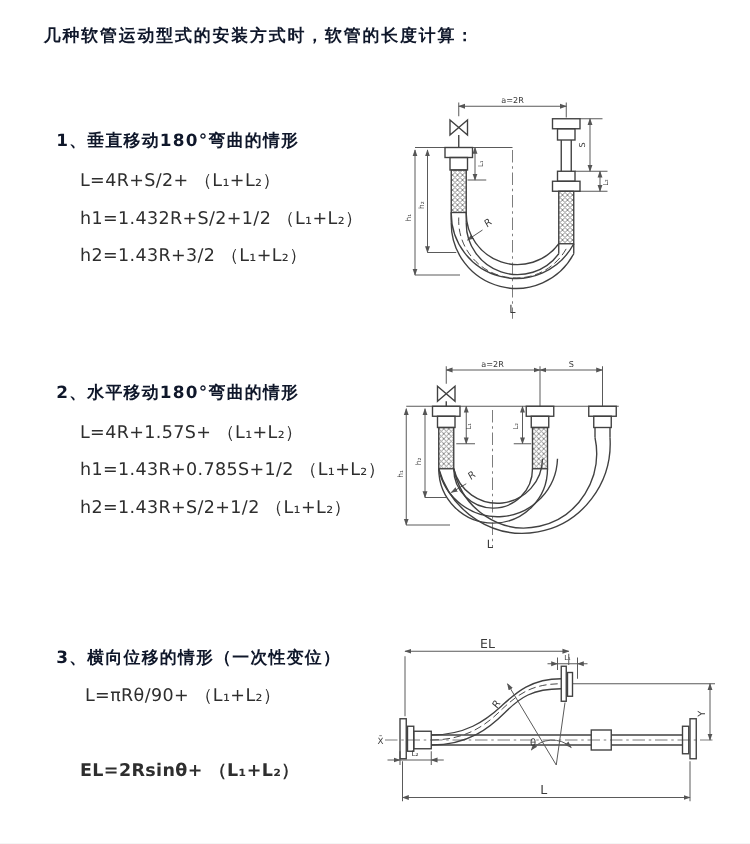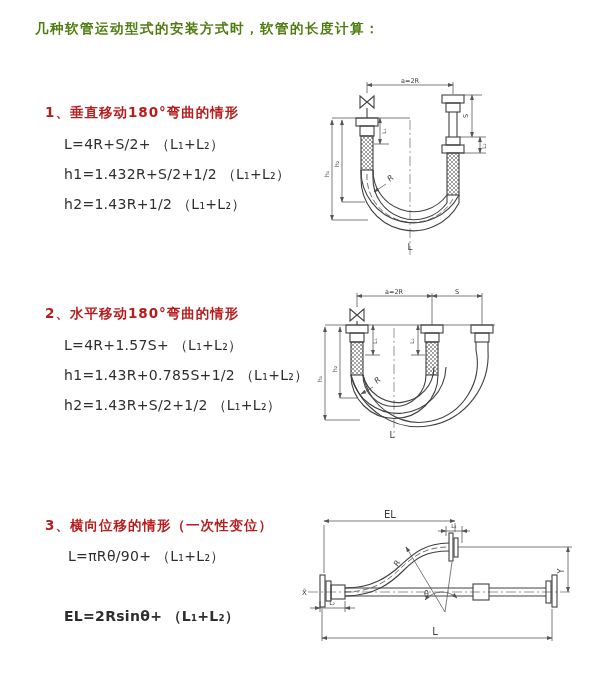--- a/index.html
+++ b/index.html
@@ -1,39 +1,39 @@
 <!DOCTYPE html>
 <html><head>
 <meta charset="utf-8">
 <style>
   html,body{margin:0;padding:0;background:#e8e8e8;}
   #page{position:relative;width:600px;height:675px;background:#ffffff;overflow:hidden;
         font-family:"DejaVu Sans","Liberation Sans",sans-serif;color:#333;}
   .abs{position:absolute;white-space:nowrap;}
-  .title{font-size:13.5px;font-weight:600;letter-spacing:1.5px;color:#4d7c0f;}
-  .heading{font-size:13.5px;font-weight:600;letter-spacing:1px;color:#b91c1c;}
+  .title{font-size:13.5px;font-weight:600;letter-spacing:1.5px;color:#0f172a;}
+  .heading{font-size:13.5px;font-weight:600;letter-spacing:1px;color:#0f172a;}
   .formula{font-size:14px;font-weight:400;letter-spacing:.3px;color:#2e2e2e;}
   svg{position:absolute;}
   svg text{font-family:"DejaVu Sans","Liberation Sans",sans-serif;fill:#3a3a3a;}
   .obj{stroke:#414141;stroke-width:1.1;fill:none;}
   .dim{stroke:#5a5a5a;stroke-width:.8;fill:none;}
   .axis{stroke:#6a6a6a;stroke-width:.7;fill:none;stroke-dasharray:10 3 2 3;}
   .hdash{stroke:#4a4a4a;stroke-width:.8;fill:none;stroke-dasharray:6 3;}
 </style>
 </head>
 <body>
 
 <div id="page">
 
   <div class="abs title" style="left:35px;top:20px;">几种软管运动型式的安装方式时，软管的长度计算：</div>
 
   <div class="abs heading" style="left:45px;top:104px;">1、垂直移动180°弯曲的情形</div>
   <div class="abs formula" style="left:64px;top:136px;">L=4R+S/2+ （L₁+L₂）</div>
   <div class="abs formula" style="left:64px;top:166px;">h1=1.432R+S/2+1/2 （L₁+L₂）</div>
-  <div class="abs formula" style="left:64px;top:196px;">h2=1.43R+1/2 （L₁+L₂）</div>
+  <div class="abs formula" style="left:64px;top:196px;">h2=1.43R+3/2 （L₁+L₂）</div>
 
   <div class="abs heading" style="left:45px;top:305px;">2、水平移动180°弯曲的情形</div>
   <div class="abs formula" style="left:64px;top:337px;">L=4R+1.57S+ （L₁+L₂）</div>
   <div class="abs formula" style="left:64px;top:367px;">h1=1.43R+0.785S+1/2 （L₁+L₂）</div>
   <div class="abs formula" style="left:64px;top:397px;">h2=1.43R+S/2+1/2 （L₁+L₂）</div>
 
   <div class="abs heading" style="left:45px;top:517px;">3、横向位移的情形（一次性变位）</div>
   <div class="abs formula" style="left:68px;top:548px;">L=πRθ/90+ （L₁+L₂）</div>
   <div class="abs formula" style="left:64px;top:608px;font-weight:bold;">EL=2Rsinθ+ （L₁+L₂）</div>
 

